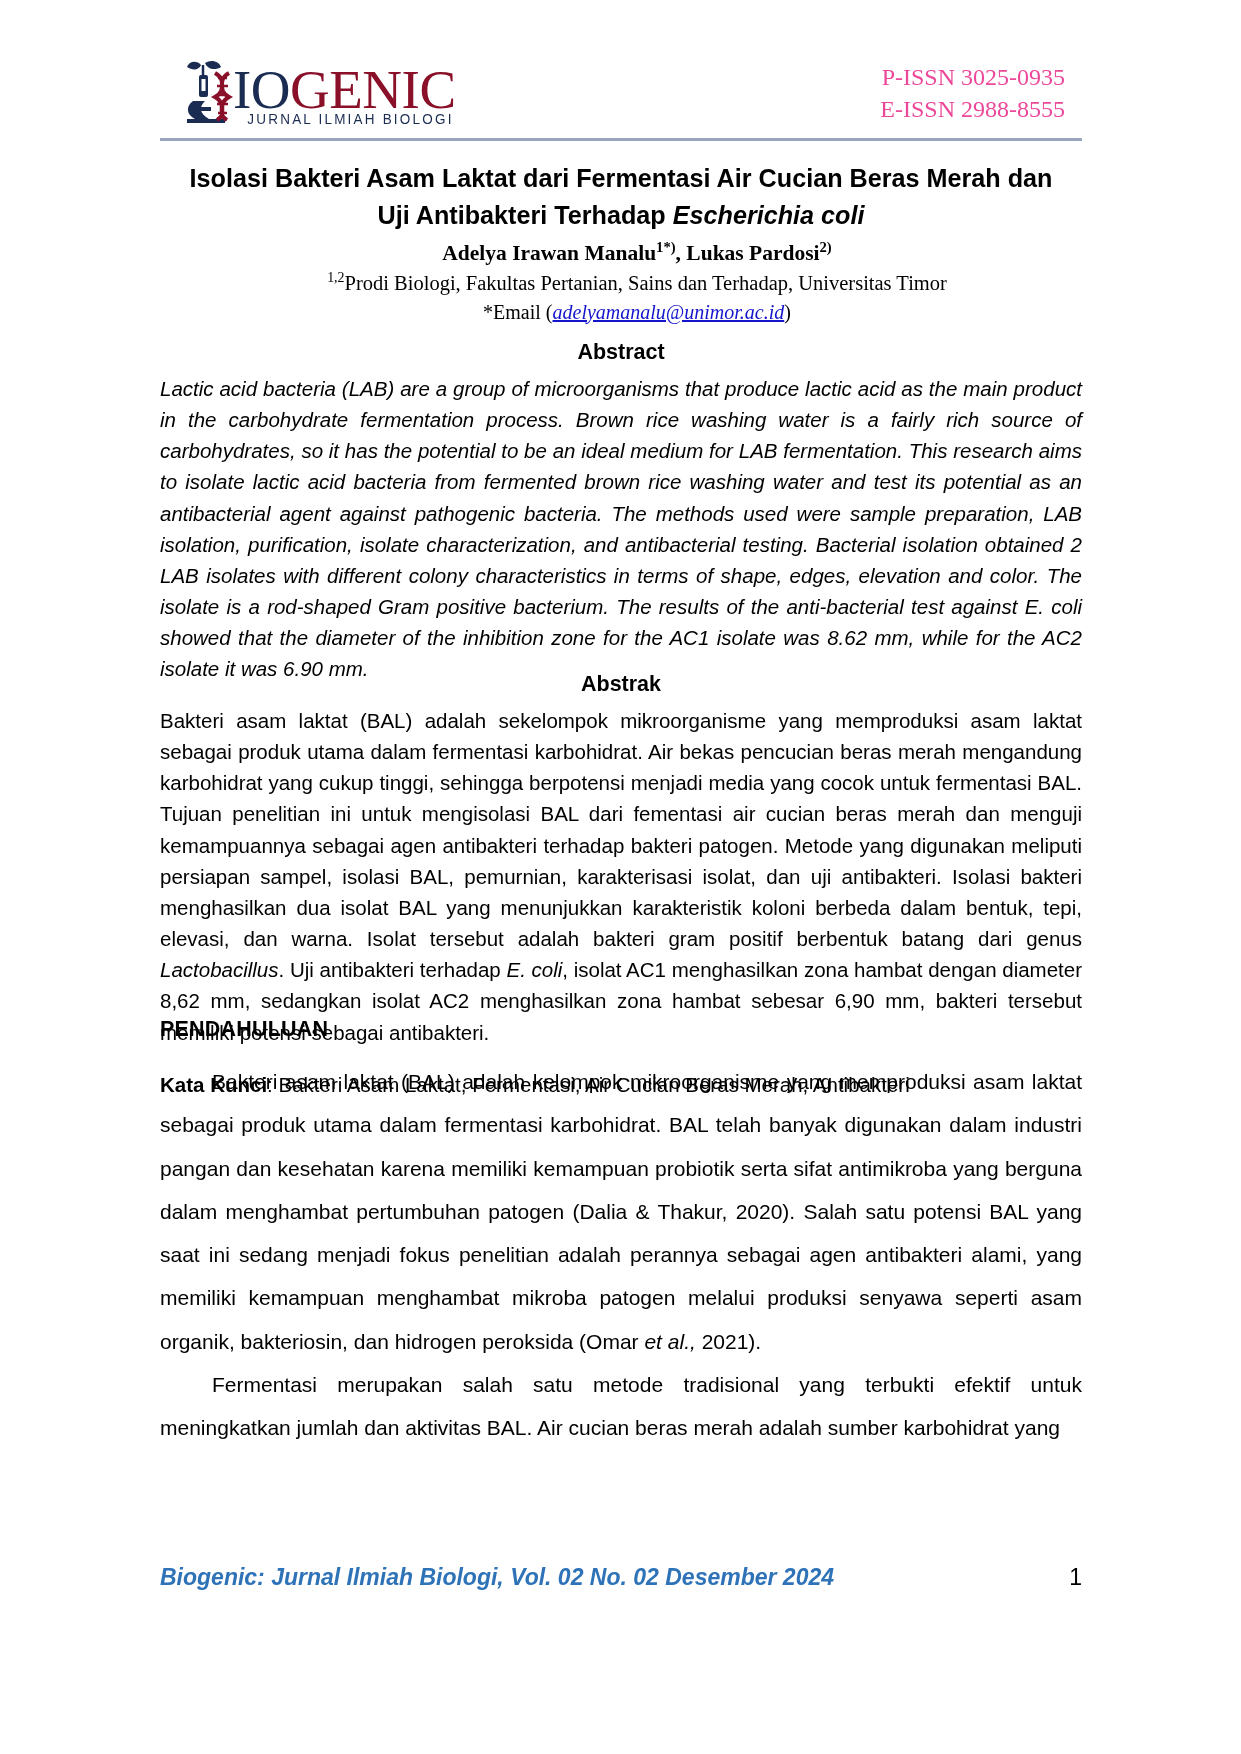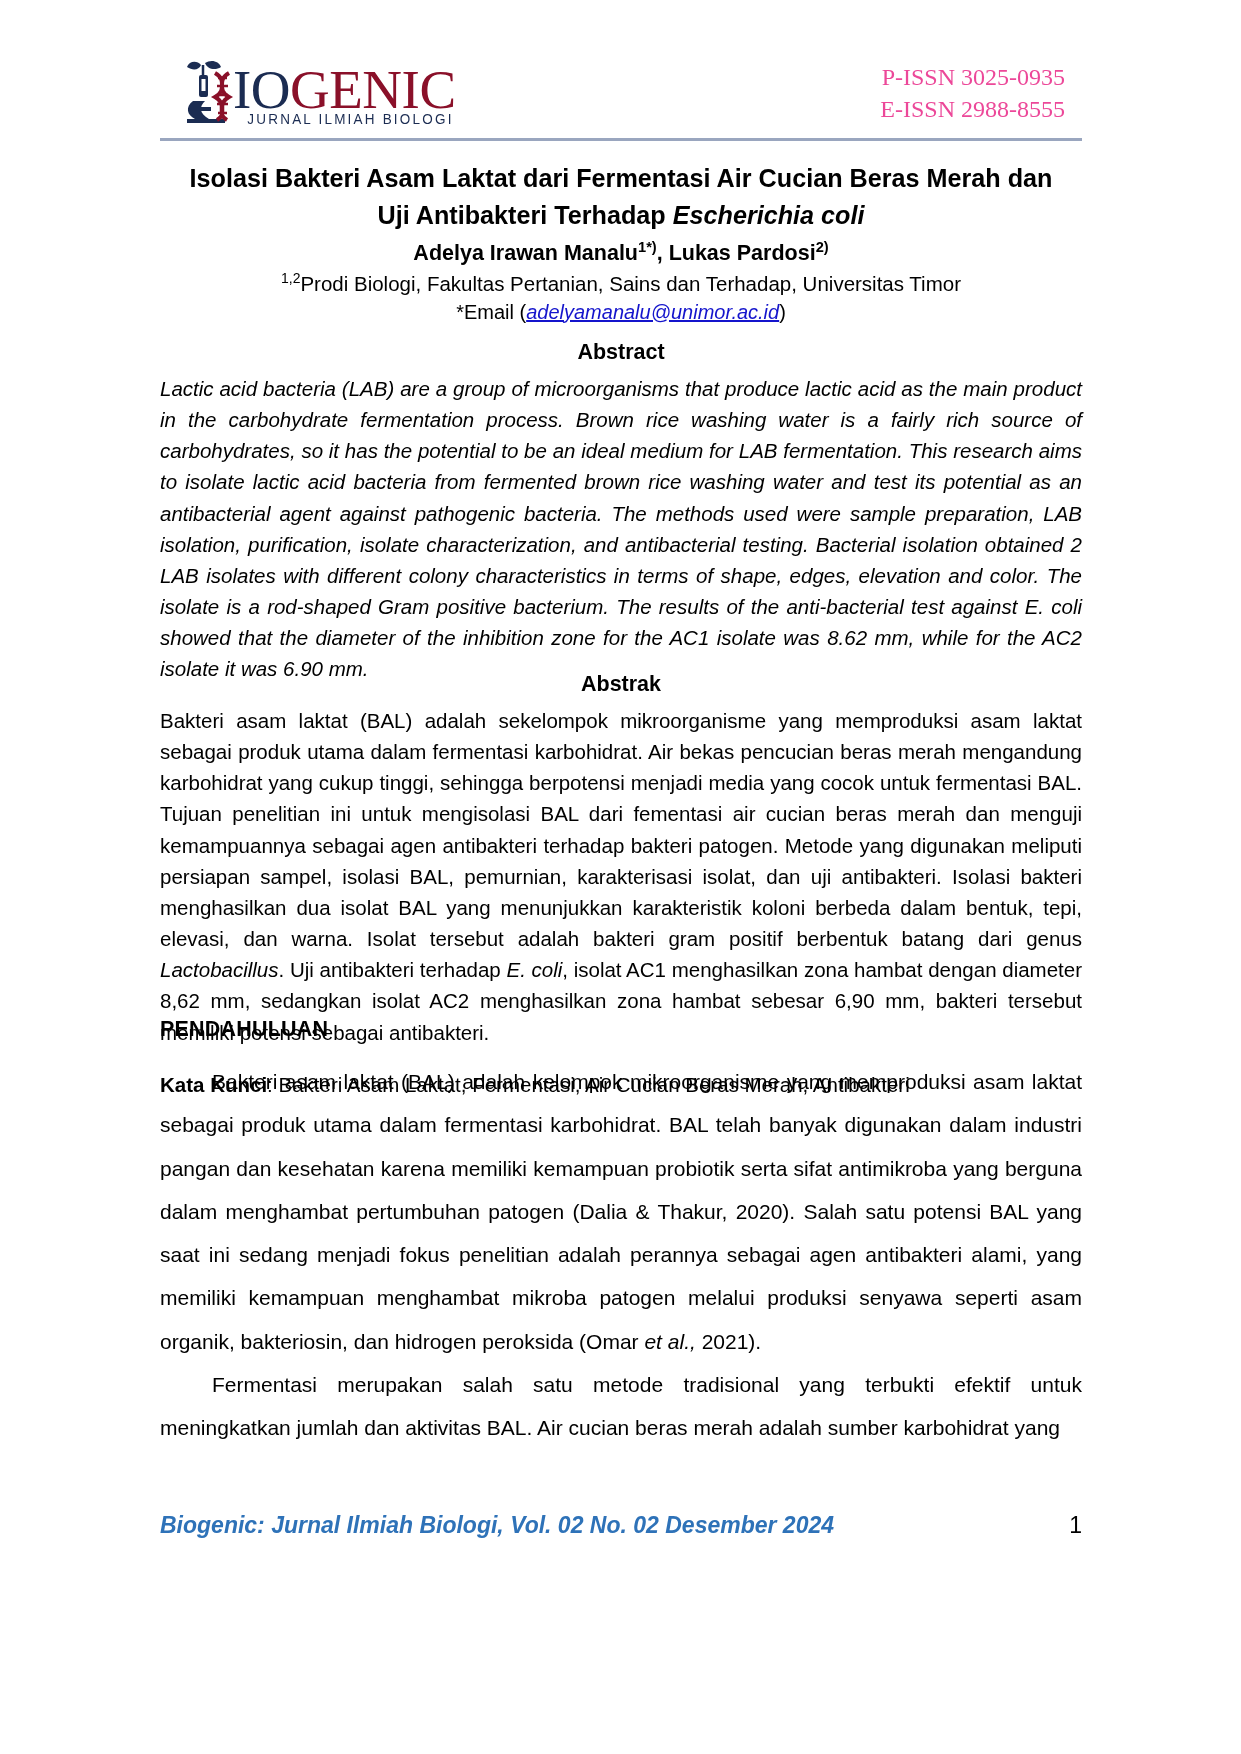--- a/index.html
+++ b/index.html
@@ -100,25 +100,25 @@
     font-size: 26.5px;
     line-height: 1.38;
     transform: scaleX(0.95);
     transform-origin: center top;
   }
   .title .ital { font-style: italic; }
 
   
   .authors {
     position: absolute;
-    left: 160px;
+    left: 176px;
     top: 238px;
     width: 922px;
     text-align: center;
-    font-family: Liberation Sans, sans-serif;
+    font-family: Liberation Serif, serif;
     font-size: 21px;
     line-height: 1.42;
   }
   .authors .names { font-weight: bold; font-size: 21.5px; }
   .authors .affil { font-size: 20.5px; }
   .authors .email-line { font-size: 20px; }
   sup { font-size: 0.68em; vertical-align: super; line-height: 0; }
   .email-link {
     color: #1414cc;
     font-style: italic;
@@ -201,21 +201,21 @@
     text-indent: 52px;
     margin: 0;
   }
   .intro-p.first { margin-top: 18px; }
   .intro-p i { font-style: italic; }
 
   
   .footer {
     position: absolute;
     left: 160px;
-    top: 1512px;
+    top: 1564px;
     width: 922px;
     display: flex;
     align-items: flex-start;
     justify-content: space-between;
   }
   .footer-title {
     font-family: "Liberation Sans Narrow", "Liberation Sans", sans-serif;
     font-weight: bold;
     font-style: italic;
     font-size: 23px;

